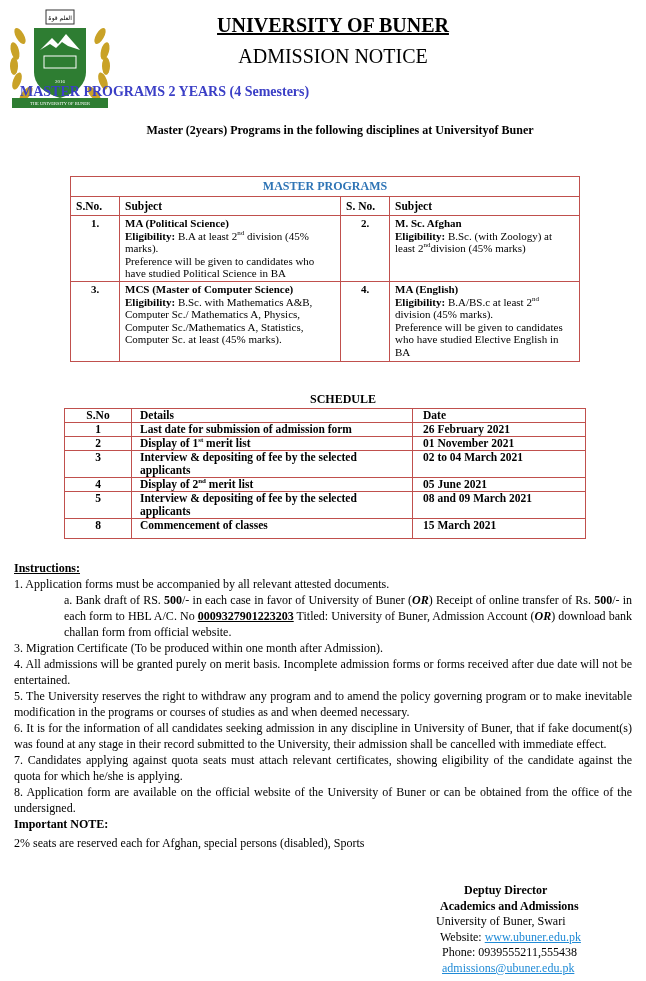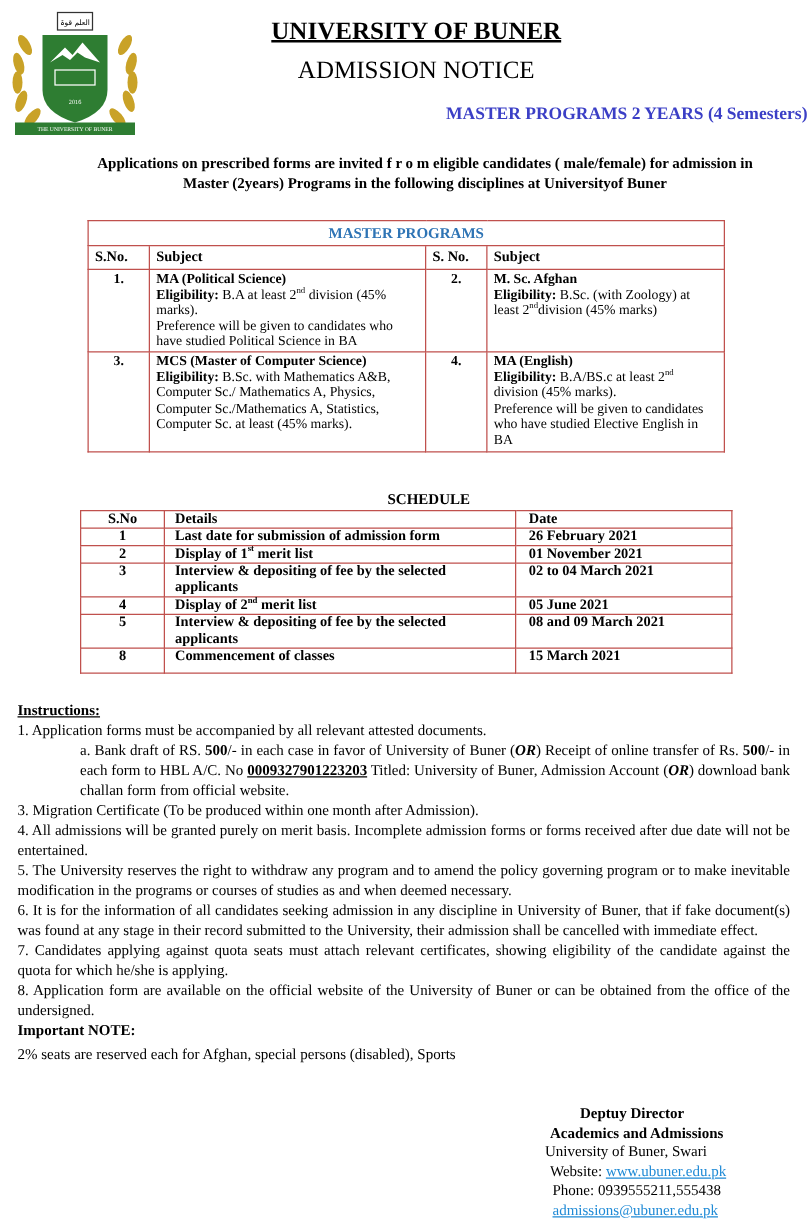--- a/index.html
+++ b/index.html
@@ -4,21 +4,21 @@
 <style>
   html, body { margin: 0; padding: 0; background: #ffffff; }
   body { width: 646px; height: 981px; position: relative; overflow: hidden;
          font-family: "Liberation Serif", serif; color: #000; }
   .abs { position: absolute; }
   .logo { left: 6px; top: 6px; width: 108px; height: 112px; }
   .title1 { left: 0; width: 646px; top: 14px; text-align: center; padding-left: 20px; box-sizing: border-box;
             font-weight: bold; font-size: 20px; text-decoration: underline; }
   .title2 { left: 0; width: 646px; top: 45px; text-align: center; padding-left: 20px; box-sizing: border-box;
             font-weight: normal; font-size: 20px; }
-  .subtitle { left: 0; width: 646px; top: 84px; text-align: right; padding-left: 20px; box-sizing: border-box;
+  .subtitle { left: 0; width: 646px; top: 84px; text-align: left; padding-left: 20px; box-sizing: border-box;
               font-weight: bold; font-size: 14px; color: #3b3fc6; }
   .intro { left: 40px; width: 600px; top: 122px; text-align: center; font-weight: bold; font-size: 12px; line-height: 16px; }
 
   table { border-collapse: collapse; }
   .prog { left: 70px; top: 176px; width: 510px; font-size: 11px; }
   .prog td, .prog th { border: 1.5px solid #c0504d; vertical-align: top; padding: 1px 5px; line-height: 12.5px; }
   .prog .cap { text-align: center; color: #2e74b5; font-weight: bold; font-size: 12px; padding: 3px 12px; }
   .prog th { text-align: left; font-size: 11.5px; padding: 3px 5px; }
   .prog .sn { text-align: center; font-weight: bold; }
   .bold { font-weight: bold; }
@@ -70,21 +70,20 @@
 
     <rect x="6" y="92" width="96" height="10" fill="#2e7d32"></rect>
     <text x="54" y="99" font-size="4.5" fill="#fff" text-anchor="middle" font-family="Liberation Serif, serif">THE UNIVERSITY OF BUNER</text>
   </svg>
 </div>
 
 <div class="abs title1">UNIVERSITY OF BUNER</div>
 <div class="abs title2">ADMISSION NOTICE</div>
 <div class="abs subtitle">MASTER  PROGRAMS 2 YEARS (4 Semesters)</div>
 <div class="abs intro">
-  <div>Applications on prescribed forms are invited  f r o m  eligible candidates ( male/female)  for admission in</div>
   <div>Master (2years) Programs in the following disciplines at Universityof Buner</div>
 </div>
 
 <table class="abs prog">
   <tbody>
       <tr>
         <td colspan="4" class="cap">MASTER PROGRAMS</td>
       </tr>
   <tr>
     <th style="width:38px">S.No.</th>

